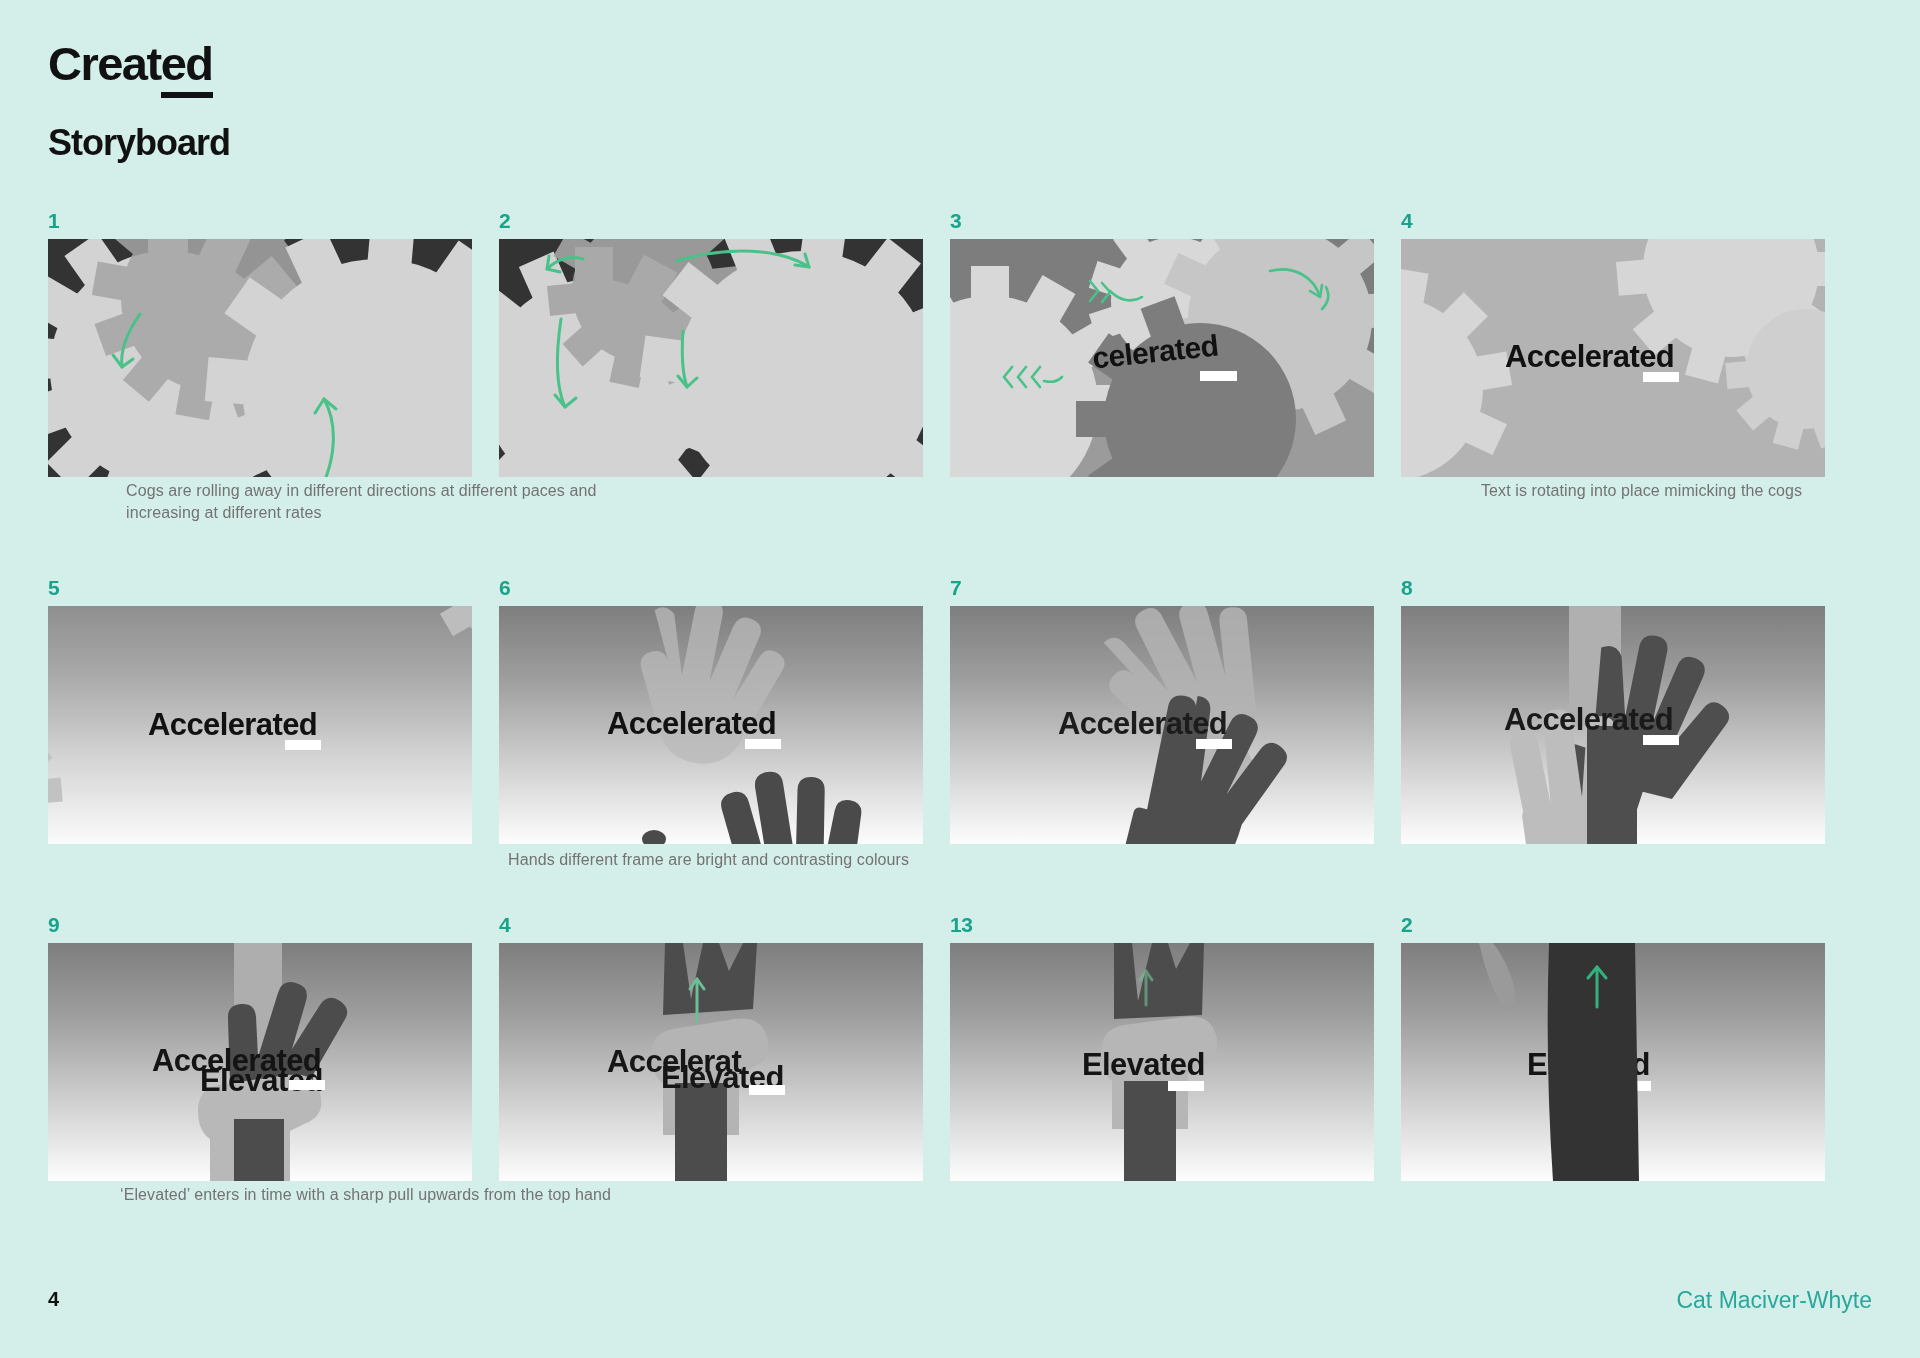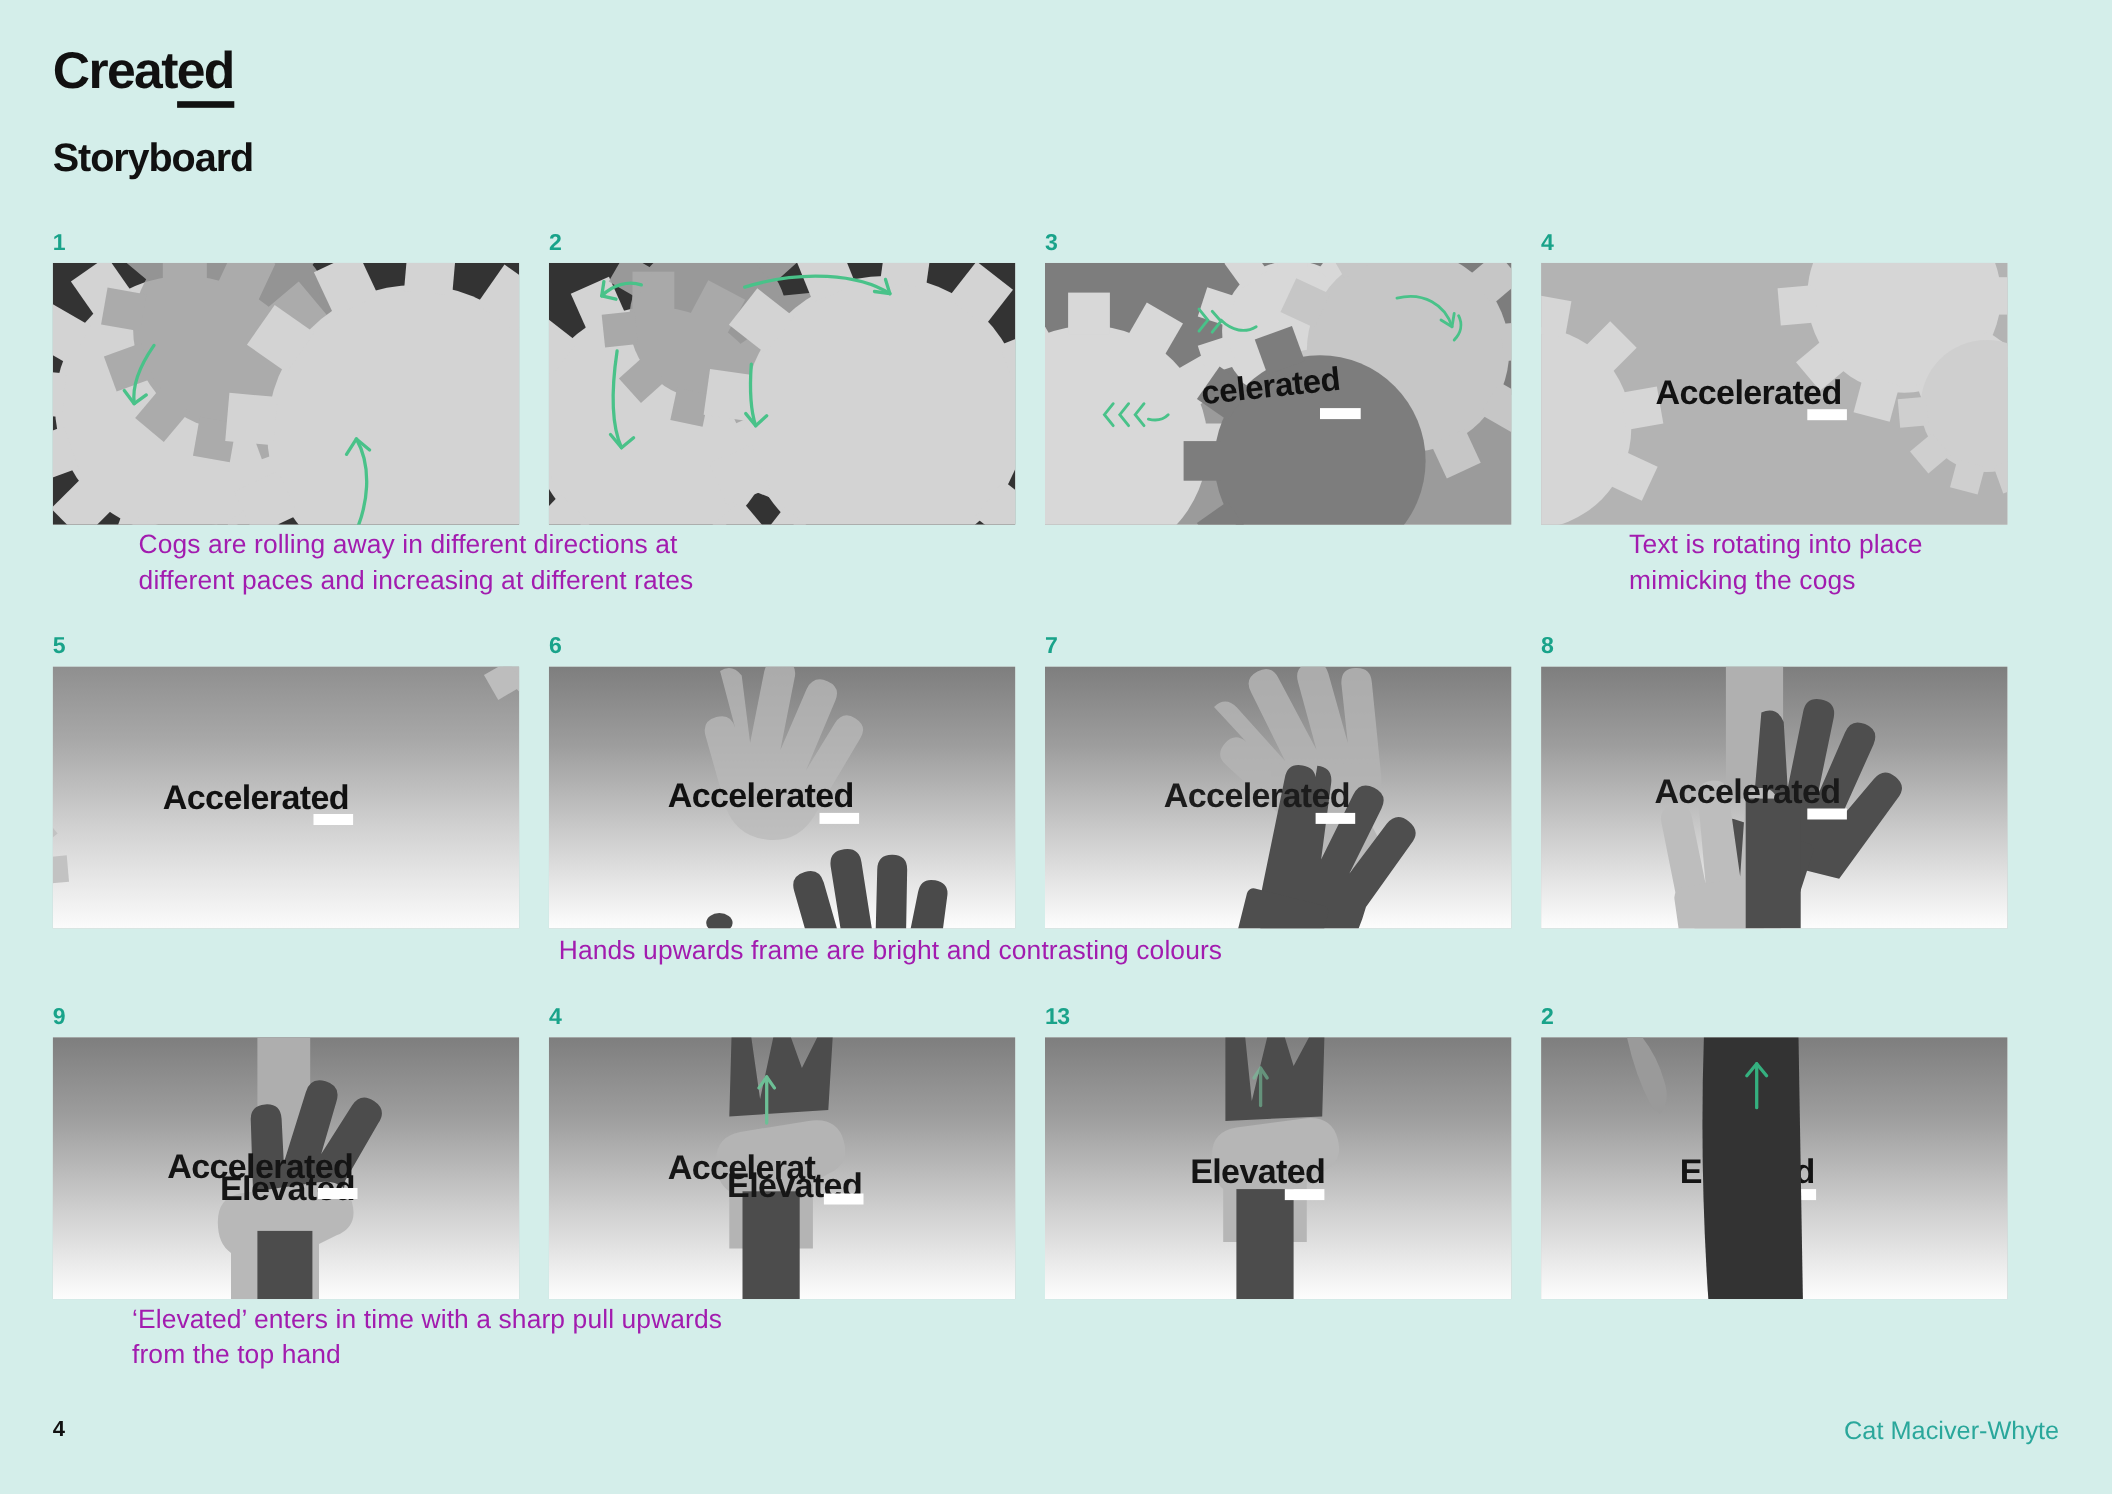--- a/index.html
+++ b/index.html
@@ -71,23 +71,23 @@
     width: 424px;
     height: 238px;
     position: relative;
     overflow: hidden;
     background: #c9c9c9;
   }
 
   
   .caption {
     position: absolute;
-    font-size: 24px;
+    font-size: 16px;
     line-height: 1.35;
-    color: #a21caf;
+    color: #737373;
     letter-spacing: 0.1px;
   }
 
   
   .bg-dark   { position:absolute; inset:0; background:#333333; }
   .bg-mid    { position:absolute; inset:0; background:#9b9b9b; }
   .bg-lightgray { position:absolute; inset:0; background:#b3b3b3; }
   .bg-grad   { position:absolute; inset:0;
                background:linear-gradient(to bottom,#8f8f8f 0%,#a8a8a8 28%,#d2d2d2 62%,#fbfbfb 100%); }
   .bg-grad2  { position:absolute; inset:0;
@@ -474,21 +474,21 @@
               <rect x="12" y="86" width="92" height="60" rx="10"></rect>
             </g>
             <rect x="186" y="120" width="50" height="118" fill="#4e4e4e"></rect>
           </svg>
           <div class="word" style="left:103px; top:96px; font-size:31px; color:#1a1a1a;">Accelerated</div>
           <div class="word-underline" style="left:242px; top:129px; width:36px;"></div>
         </div>
       </div>
     </div>
 
-    <div class="caption" style="left:460px; top:272px; width:1000px;">Hands upwards frame are bright and contrasting colours</div>
+    <div class="caption" style="left:460px; top:272px; width:1000px;">Hands different frame are bright and contrasting colours</div>
   </div>
 
   <div class="row" style="margin-top:70px;">
     <div class="row-panels">
 
       <div class="cell">
         <div class="panel-num">9</div>
         <div class="panel">
           <div class="bg-grad2"></div>
           <svg width="424" height="238" viewBox="0 0 424 238" style="position:absolute;inset:0">

